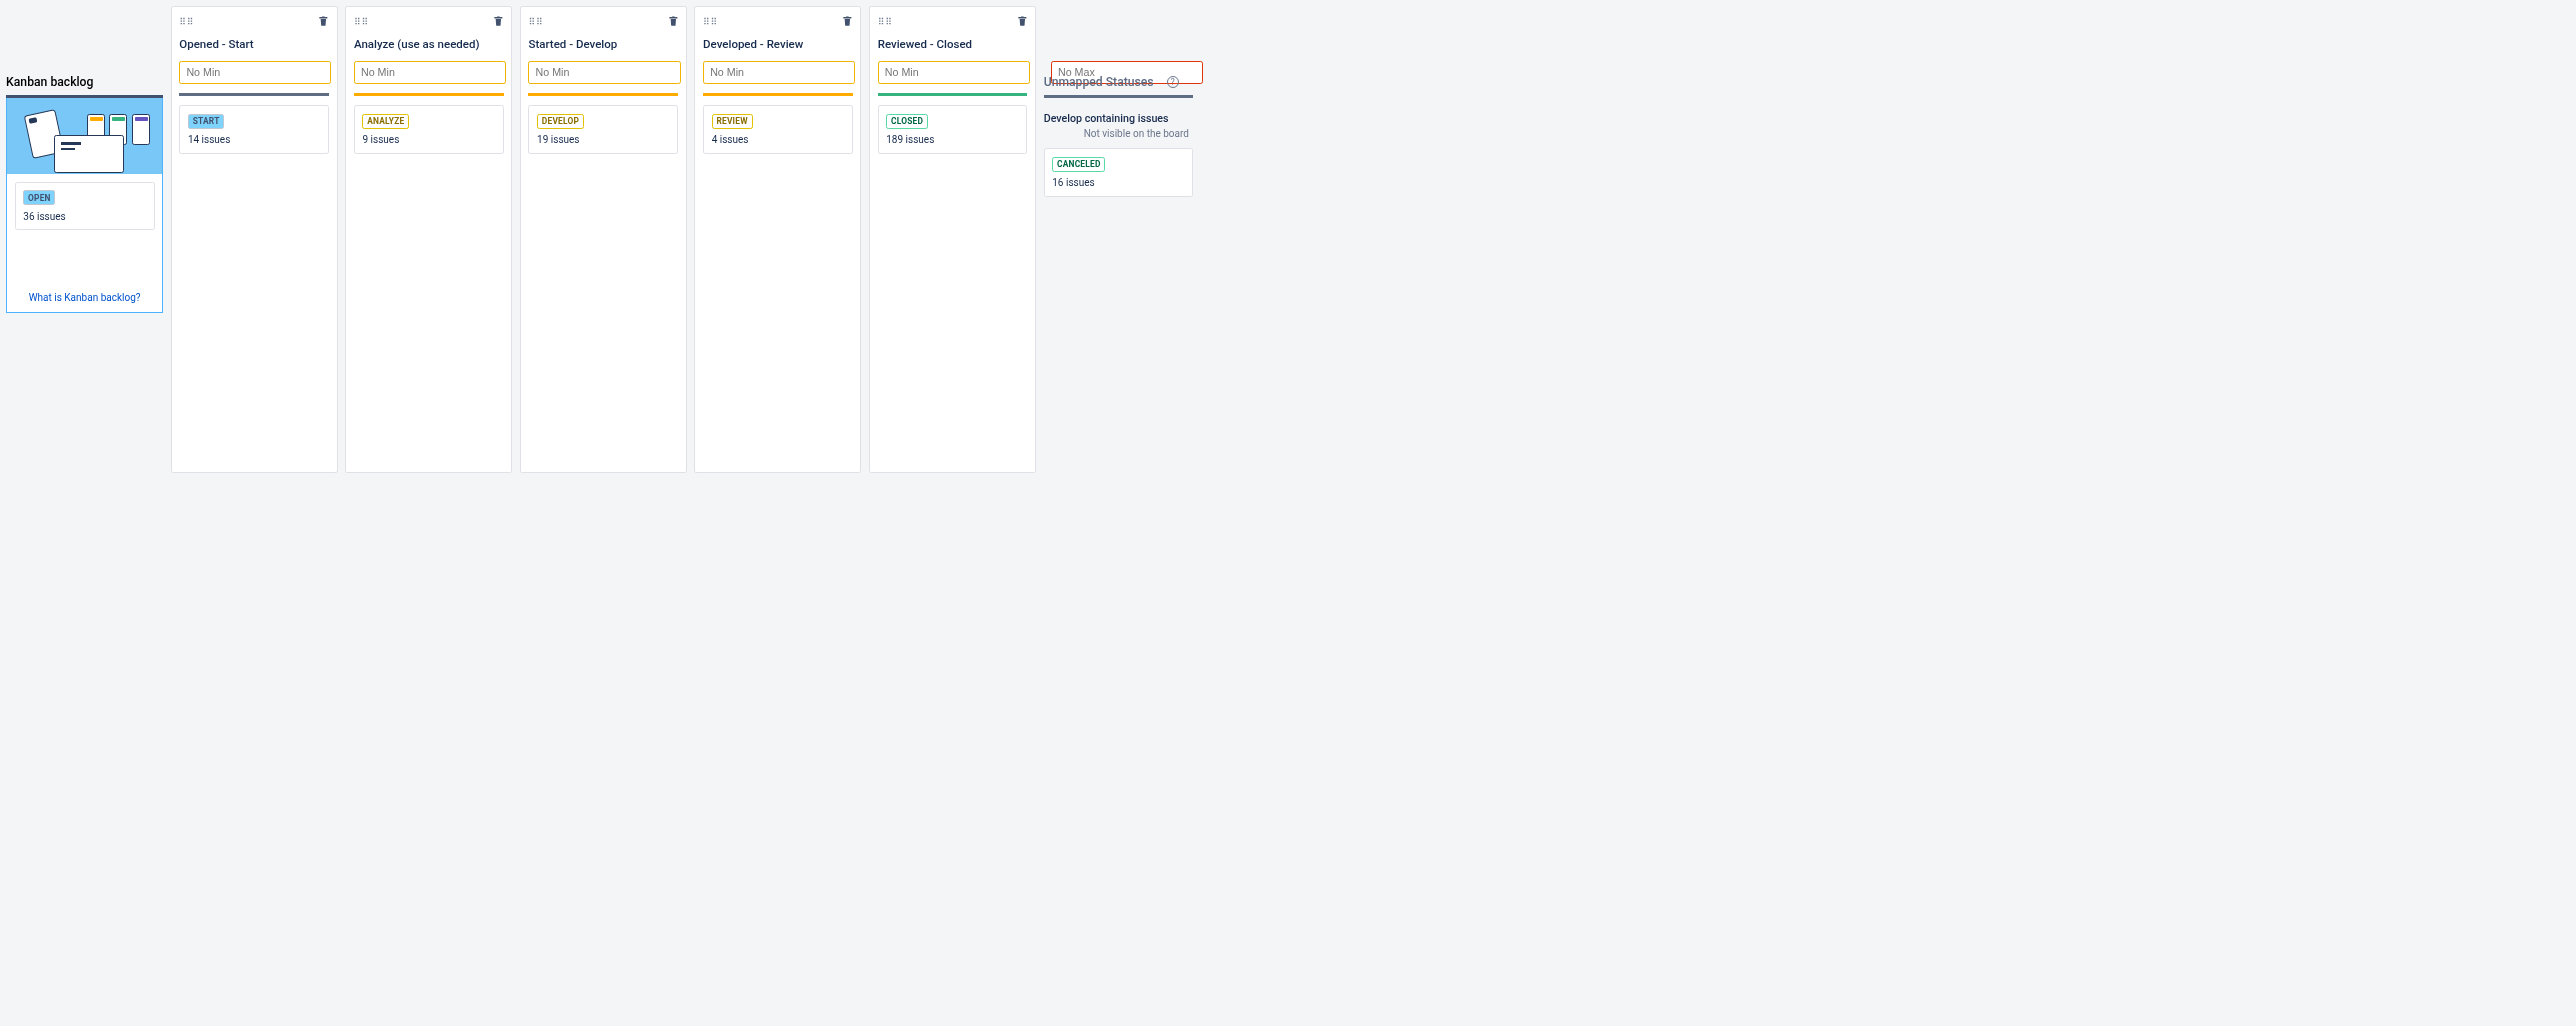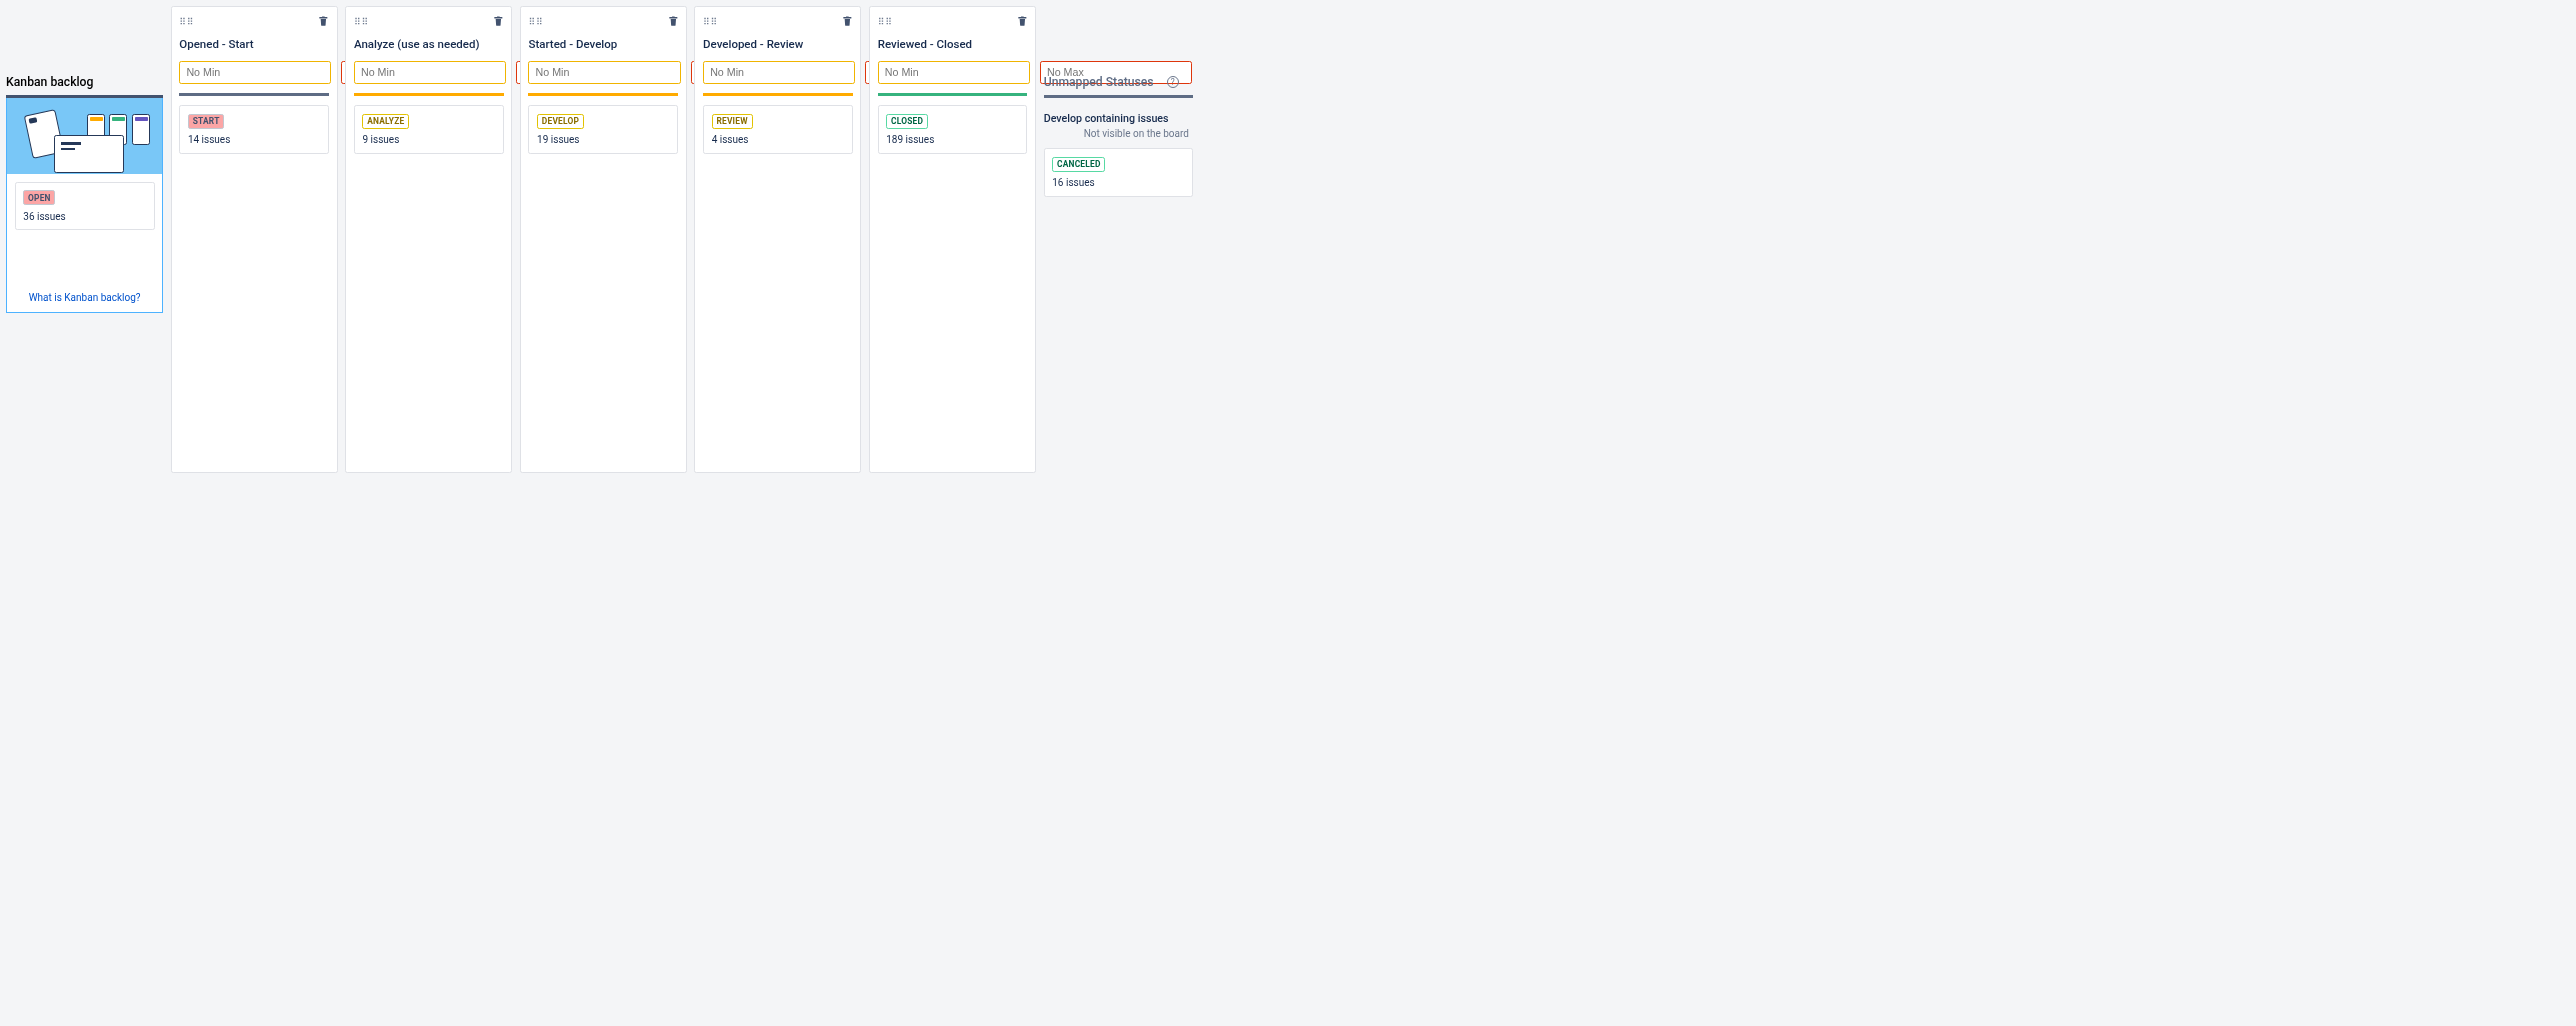--- a/index.html
+++ b/index.html
@@ -60,21 +60,21 @@
     }
     .status-lozenge {
       display: inline-block;
       font-size: 8.4px;
       font-weight: 700;
       letter-spacing: 0.2px;
       padding: 1.5px 3.8px;
       border-radius: 2.3px;
       border: 0.8px solid;
     }
-    .loz-default { color: #42526e; background: #fca5a5; border-color: #c1c7d0; }
+    .loz-default { color: #42526e; background: #7dd3fc; border-color: #c1c7d0; }
     .loz-yellow  { color: #8a6d00; background: #fff; border-color: #e2c200; }
     .loz-green   { color: #006644; background: #fff; border-color: #57d9a3; }
     .issues-count {
       margin-top: 5.4px;
       font-size: 10px;
       color: #172b4d;
     }
     .backlog-help {
       text-align: center;
       padding: 7.6px 0 9.2px;
@@ -111,21 +111,21 @@
       cursor: pointer;
     }
     .col-title {
       font-size: 11.5px;
       font-weight: 500;
       color: #172b4d;
       margin-bottom: 9.2px;
     }
     .minmax-row {
       display: flex;
-      gap: 10px;
+      gap: 21px;
       margin-bottom: 9.2px;
     }
     .mm-input {
       flex: 1;
       border-radius: 2.3px;
       padding: 4.6px 6.1px;
       font-size: 10.7px;
       background: #fff;
       color: #5e6c84;
       outline: none;

